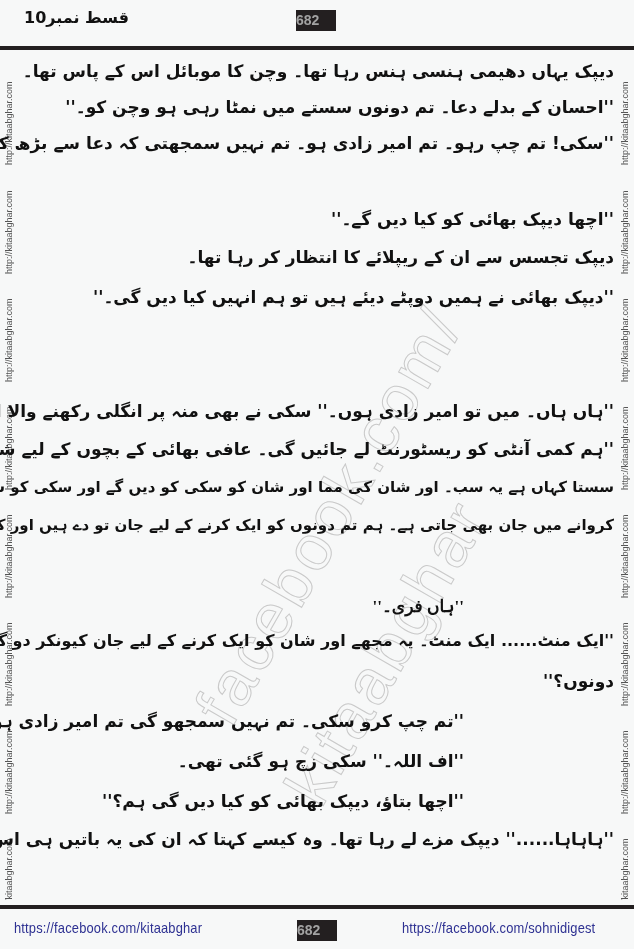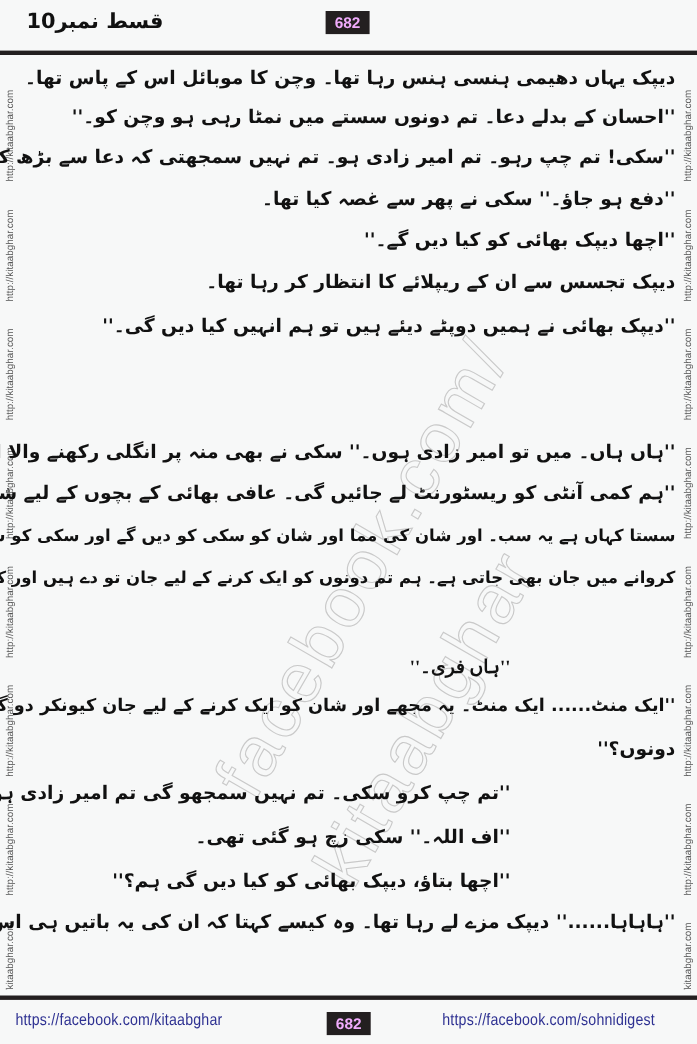--- a/index.html
+++ b/index.html
@@ -7,26 +7,26 @@
     width: 634px; height: 949px; position: relative; overflow: hidden;
     background: #f7f8f8;
     font-family: "DejaVu Sans", sans-serif;
     color: #111;
   }
   .header {
     position: absolute; left: 0; top: 0; width: 634px; height: 40px;
   }
   .header .episode {
     position: absolute; left: 24px; top: 8px;
-    font-size: 19px; font-weight: bold; direction: rtl;
+    font-size: 16px; font-weight: bold; direction: rtl;
   }
   .page-num-box {
-    position: absolute; background: #231f20; color: #f0abfc;
+    position: absolute; background: #231f20; color: #a3a3a3;
     font-family: "Liberation Sans", sans-serif; font-weight: bold;
-    font-size: 14px; text-align: center; line-height: 20px;
+    font-size: 14px; text-align: left; line-height: 20px;
     width: 40px; height: 21px;
   }
   .header .page-num-box { left: 296px; top: 10px; }
   .header .title {
     position: absolute; right: 24px; top: 8px; direction: rtl;
     font-size: 15px; font-weight: bold; color: #111;
   }
   .header .title .author { color: #2e3192; }
   .rule-top {
     position: absolute; left: 0; top: 46px; width: 634px; height: 4px; background: #231f20;
@@ -112,21 +112,20 @@
     <span>http://kitaabghar.com</span>
     <span>http://kitaabghar.com</span>
     <span>http://kitaabghar.com</span>
   </div>
 </div>
 
 <div class="content">
   <div class="line" style="top:0px;">دیپک یہاں دھیمی ہنسی ہنس رہا تھا۔ وچن کا موبائل اس کے پاس تھا۔</div>
   <div class="line" style="top:36px;">''احسان کے بدلے دعا۔ تم دونوں سستے میں نمٹا رہی ہو وچن کو۔''</div>
   <div class="line" style="top:72px;">''سکی! تم چپ رہو۔ تم امیر زادی ہو۔ تم نہیں سمجھتی کہ دعا سے بڑھ کر قیمتی چیز نہیں ہوتی۔''</div>
-  <div class="line" style="top:110px;">''دفع ہو جاؤ۔'' سکی نے پھر سے غصہ کیا تھا۔</div>
   <div class="line" style="top:148px;margin-left:26px;">''اچھا دیپک بھائی کو کیا دیں گے۔''</div>
   <div class="line" style="top:186px;">دیپک تجسس سے ان کے ریپلائے کا انتظار کر رہا تھا۔</div>
   <div class="line" style="top:226px;">''دیپک بھائی نے ہمیں دوپٹے دیئے ہیں تو ہم انہیں کیا دیں گی۔''</div>
   <div class="line" style="top:340px;">''ہاں ہاں۔ میں تو امیر زادی ہوں۔'' سکی نے بھی منہ پر انگلی رکھنے والا اموجی سینڈ کیا۔</div>
   <div class="line" style="top:378px;">''ہم کمی آنٹی کو ریسٹورنٹ لے جائیں گی۔ عافی بھائی کے بچوں کے لیے شاپنگ کریں گے۔</div>
   <div class="line justify" style="top:416px; font-size:15px;">سستا کہاں ہے یہ سب۔ اور شان کی مما اور شان کو سکی کو دیں گے اور سکی کو شان، شان کو سکی۔ ایسے رشتے</div>
   <div class="line justify" style="top:454px; font-size:15px;">کروانے میں جان بھی جاتی ہے۔ ہم تم دونوں کو ایک کرنے کے لیے جان تو دے ہیں اور کیا دیں۔</div>
   <div class="line" style="top:536px; right:150px;font-family:Liberation Serif, serif;">''ہاں فری۔''</div>
   <div class="line justify" style="top:570px; font-size:16px;">''ایک منٹ...... ایک منٹ۔ یہ مجھے اور شان کو ایک کرنے کے لیے جان کیونکر دو گے تم</div>
   <div class="line" style="top:610px;">دونوں؟''</div>

